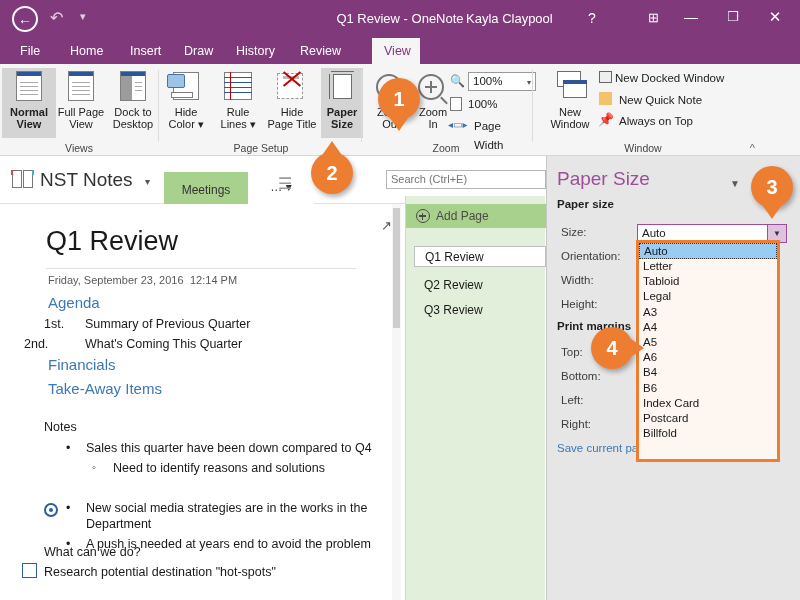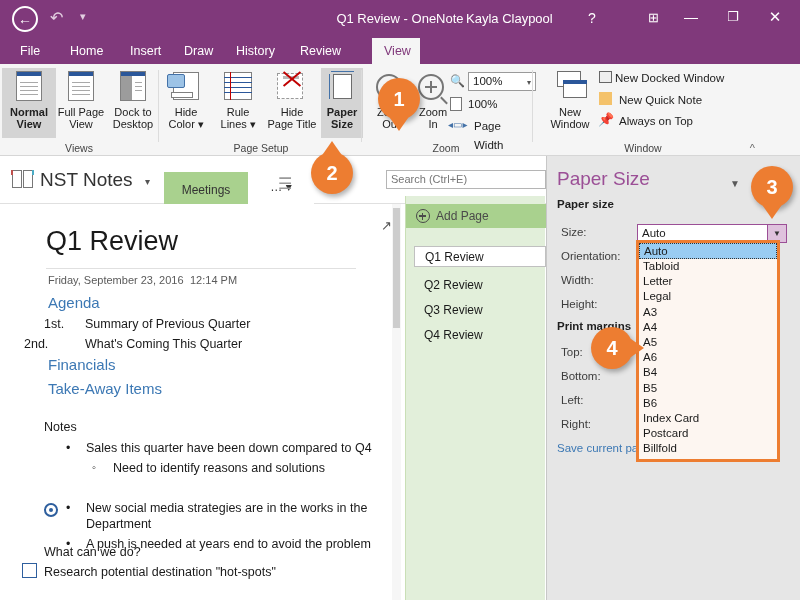--- a/index.html
+++ b/index.html
@@ -440,21 +440,20 @@
     </div>
 
   <div class="pagelist">
     <div class="addpage">
       <span class="plus"></span>
       <span>Add Page</span>
     </div>
     <div class="pgitem sel" style="top:50px">Q1 Review</div>
     <div class="pgitem" style="top:79px">Q2 Review</div>
     <div class="pgitem" style="top:104px">Q3 Review</div>
-    <div class="pgitem" style="top:129px">Q4 Review</div>
   </div>
 
   <div class="pane">
     <div class="pane-title">Paper Size</div>
     <div class="pane-chev">▼</div>
 
     <div class="sechdr" style="top:42px">Paper size</div>
 
     <div class="flabel" style="left:14px;top:70px">Size:</div>
     <div class="flabel" style="left:14px;top:94px">Orientation:</div>
@@ -470,29 +469,28 @@
     <div class="flabel" style="left:14px;top:190px">Top:</div>
     <div class="flabel" style="left:14px;top:214px">Bottom:</div>
     <div class="flabel" style="left:14px;top:238px">Left:</div>
     <div class="flabel" style="left:14px;top:262px">Right:</div>
 
     <div class="linktxt" style="top:286px">Save current page as template</div>
   </div>
 
   <div class="ddlist">
     <div class="ddopt hl">Auto</div>
+    <div class="ddopt">Letter</div>
     <div class="ddopt">Tabloid</div>
-    <div class="ddopt">Letter</div>
     <div class="ddopt">Legal</div>
     <div class="ddopt">A3</div>
     <div class="ddopt">A4</div>
     <div class="ddopt">A5</div>
     <div class="ddopt">A6</div>
     <div class="ddopt">B4</div>
-    <div class="ddopt">B5</div>
     <div class="ddopt">B6</div>
     <div class="ddopt">Index Card</div>
     <div class="ddopt">Postcard</div>
     <div class="ddopt">Billfold</div>
 
   </div>
 
   <div class="callout" style="left:378px;top:78px">
     <span class="tip tip-down"></span>
     <span>1</span>

